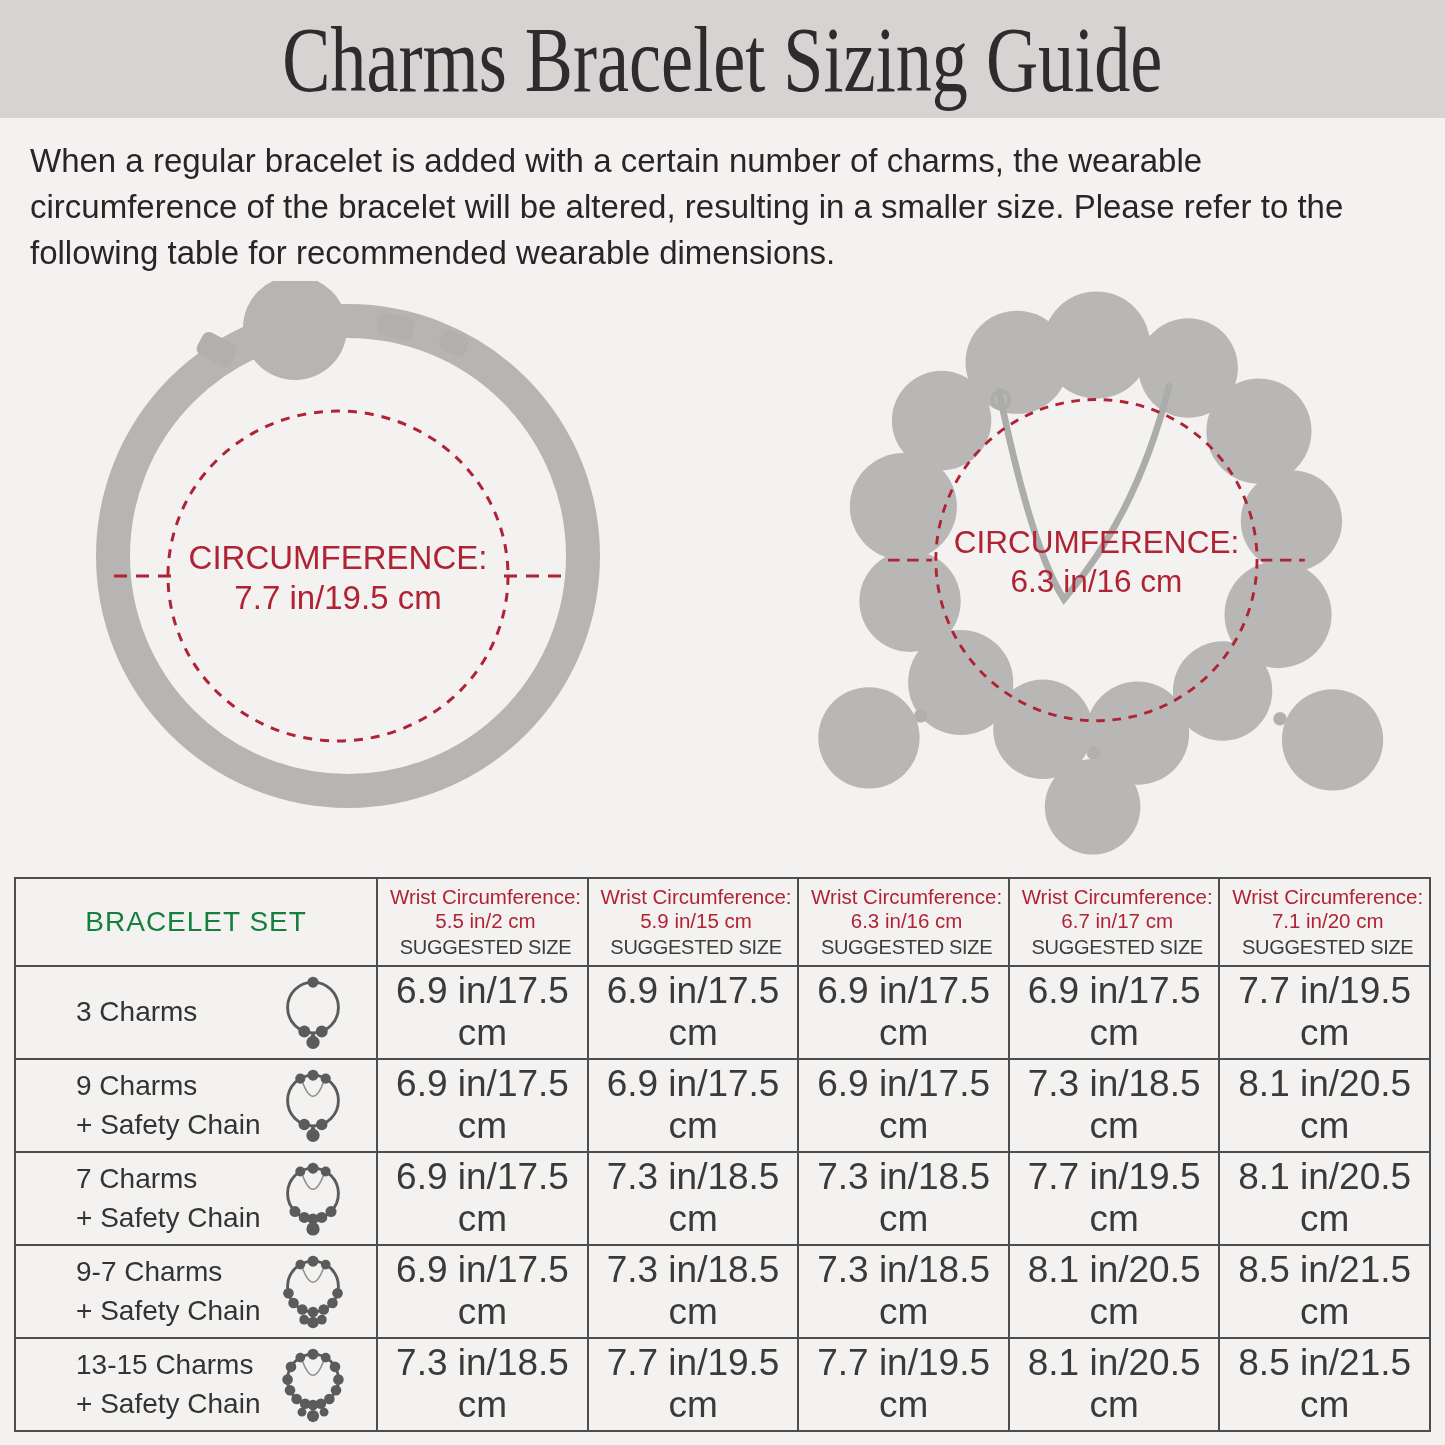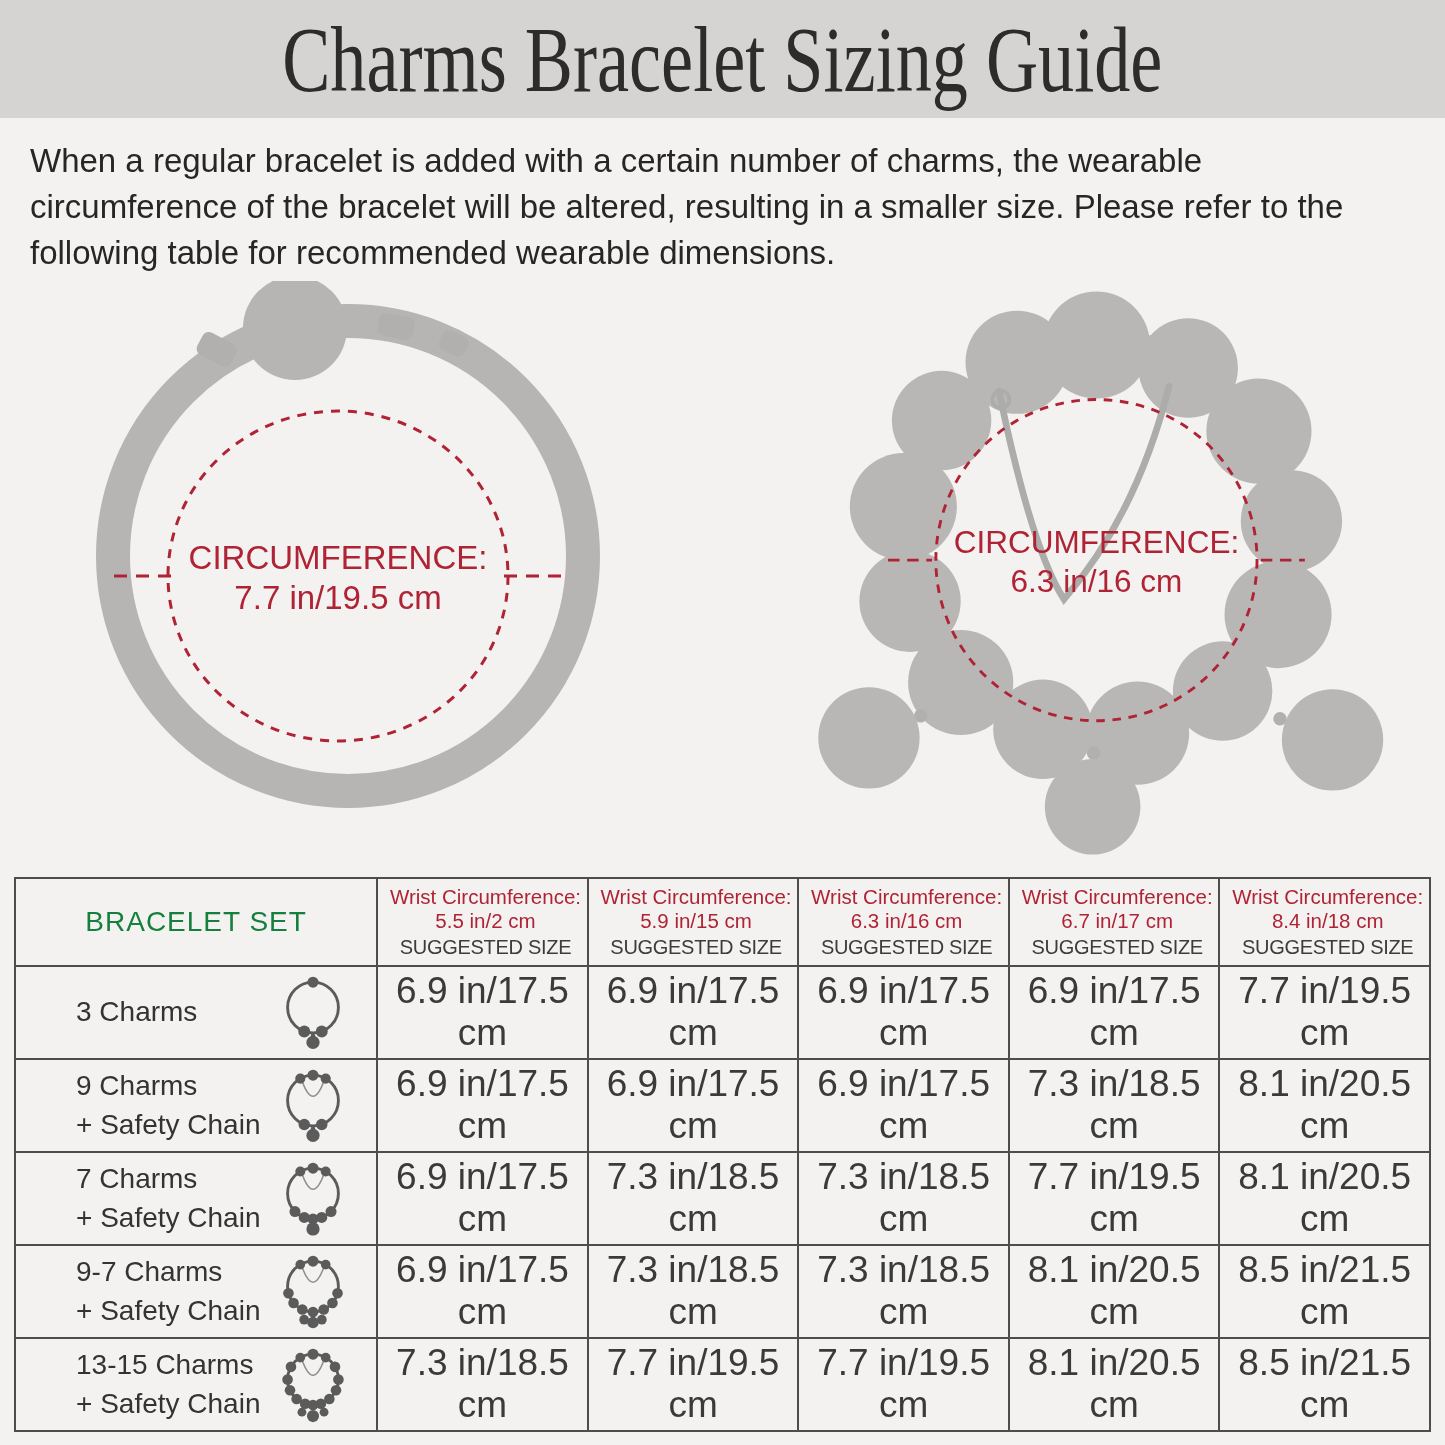--- a/index.html
+++ b/index.html
@@ -146,21 +146,21 @@
           <div class="wrist-line">6.3 in/16 cm</div>
           <div class="suggested">SUGGESTED SIZE</div>
         </th>
         <th class="col-h">
           <div class="wrist-line">Wrist Circumference:</div>
           <div class="wrist-line">6.7 in/17 cm</div>
           <div class="suggested">SUGGESTED SIZE</div>
         </th>
         <th class="col-h">
           <div class="wrist-line">Wrist Circumference:</div>
-          <div class="wrist-line">8.4 in/18 cm</div>
+          <div class="wrist-line">7.1 in/20 cm</div>
           <div class="suggested">SUGGESTED SIZE</div>
         </th>
       </tr>
     </thead>
     <tbody>
 
       <tr>
         <td>
           <div class="set-flex">
             <div class="set-label">

